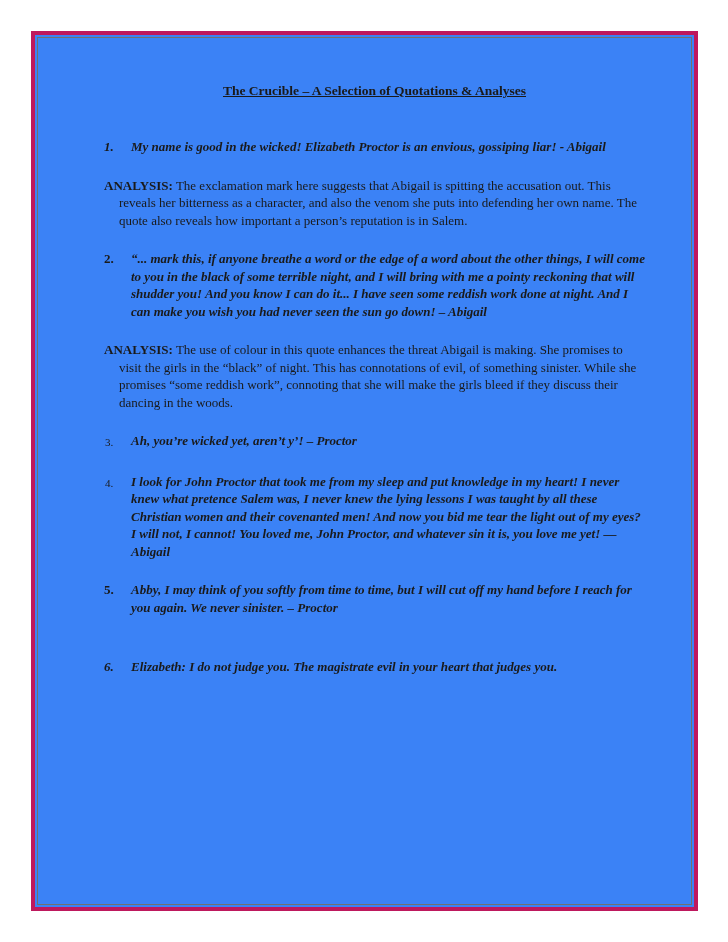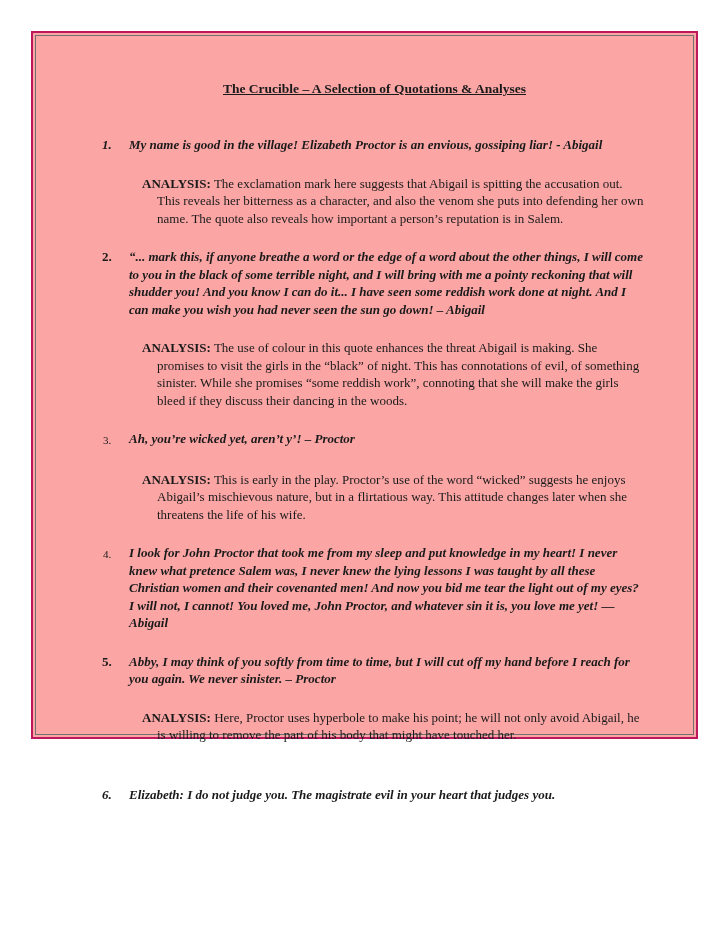--- a/index.html
+++ b/index.html
@@ -9,23 +9,23 @@
     background: #ffffff;
     font-family: "Liberation Serif", serif;
     color: #1a1a1a;
     overflow: hidden;
   }
   .page-frame {
     position: absolute;
     left: 31px;
     top: 31px;
     width: 667px;
-    height: 708px;
-    border: 2px solid #be185d;
-    background: #fca5a5;
+    height: 880px;
+    border: 4px solid #be185d;
+    background: #3b82f6;
   }
   .page-inner {
     position: absolute;
     left: 2px;
     top: 2px;
     right: 2px;
     bottom: 2px;
     border: 1px solid #707070;
   }
   .content {
@@ -53,57 +53,54 @@
   .q-num.num-bold-italic { font-weight: bold; font-style: italic; }
   .q-num.num-bold        { font-weight: bold; font-style: normal; }
   .q-num.num-small       { font-weight: normal; font-style: normal; font-size: 11px; padding-top: 2px; padding-left: 1px; }
   .q-text { flex: 1 1 auto; }
   .analysis-block {
     font-size: 13px;
     line-height: 17.5px;
     padding-left: 15px;
     text-indent: -15px;
     margin-bottom: 21px;
-    margin-left: 40px;
   }
   .a-label { font-weight: bold; }
   .extra-gap { margin-top: 42px; }
 </style>
 </head>
 <body>
 
 <div class="page-frame">
   <div class="page-inner">
     <div class="content">
       <div class="doc-title">The Crucible – A Selection of Quotations &amp; Analyses</div>
       <div id="doc-items">
           <div class="quote-block">
             <span class="q-num num-bold-italic">1.</span>
-            <span class="q-text">My name is good in the village! Elizabeth Proctor is an envious, gossiping liar!  - Abigail</span>
+            <span class="q-text">My name is good in the wicked! Elizabeth Proctor is an envious, gossiping liar!  - Abigail</span>
           </div>
           <div class="analysis-block"><span class="a-label">ANALYSIS:</span><span> The exclamation mark here suggests that Abigail is spitting the accusation out. This reveals her bitterness as a character, and also the venom she puts into defending her own name. The quote also reveals how important a person’s reputation is in Salem.</span></div>
           <div class="quote-block">
             <span class="q-num num-bold">2.</span>
             <span class="q-text">“... mark this, if anyone breathe a word or the edge of a word about the other things, I will come to you in the black of some terrible night, and I will bring with me a pointy reckoning that will shudder you! And you know I can do it... I have seen some reddish work done at night. And I can make you wish you had never seen the sun go down! – Abigail</span>
           </div>
           <div class="analysis-block"><span class="a-label">ANALYSIS:</span><span> The use of colour in this quote enhances the threat Abigail is making. She promises to visit the girls in the “black” of night. This has connotations of evil, of something sinister. While she promises “some reddish work”, connoting that she will make the girls bleed if they discuss their dancing in the woods.</span></div>
           <div class="quote-block">
             <span class="q-num num-small">3.</span>
             <span class="q-text">Ah, you’re wicked yet, aren’t y’! – Proctor</span>
           </div>
-          <div class="analysis-block"><span class="a-label">ANALYSIS:</span><span> This is early in the play. Proctor’s use of the word “wicked” suggests he enjoys Abigail’s mischievous nature, but in a flirtatious way. This attitude changes later when she threatens the life of his wife.</span></div>
           <div class="quote-block">
             <span class="q-num num-small">4.</span>
             <span class="q-text">I look for John Proctor that took me from my sleep and put knowledge in my heart! I never knew what pretence Salem was, I never knew the lying lessons I was taught by all these Christian women and their covenanted men! And now you bid me tear the light out of my eyes? I will not, I cannot! You loved me, John Proctor, and whatever sin it is, you love me yet! — Abigail</span>
           </div>
           <div class="quote-block">
             <span class="q-num num-bold">5.</span>
             <span class="q-text">Abby, I may think of you softly from time to time, but I will cut off my hand before I reach for you again. We never sinister.  – Proctor</span>
           </div>
-          <div class="analysis-block"><span class="a-label">ANALYSIS:</span><span> Here, Proctor uses hyperbole to make his point; he will not only avoid Abigail, he is willing to remove the part of his body that might have touched her.</span></div>
           <div class="quote-block extra-gap">
             <span class="q-num num-bold-italic">6.</span>
             <span class="q-text">Elizabeth: I do not judge you. The magistrate evil in your heart that judges you.</span>
           </div>
         </div>
     </div>
   </div>
 </div>
 
 </body></html>

